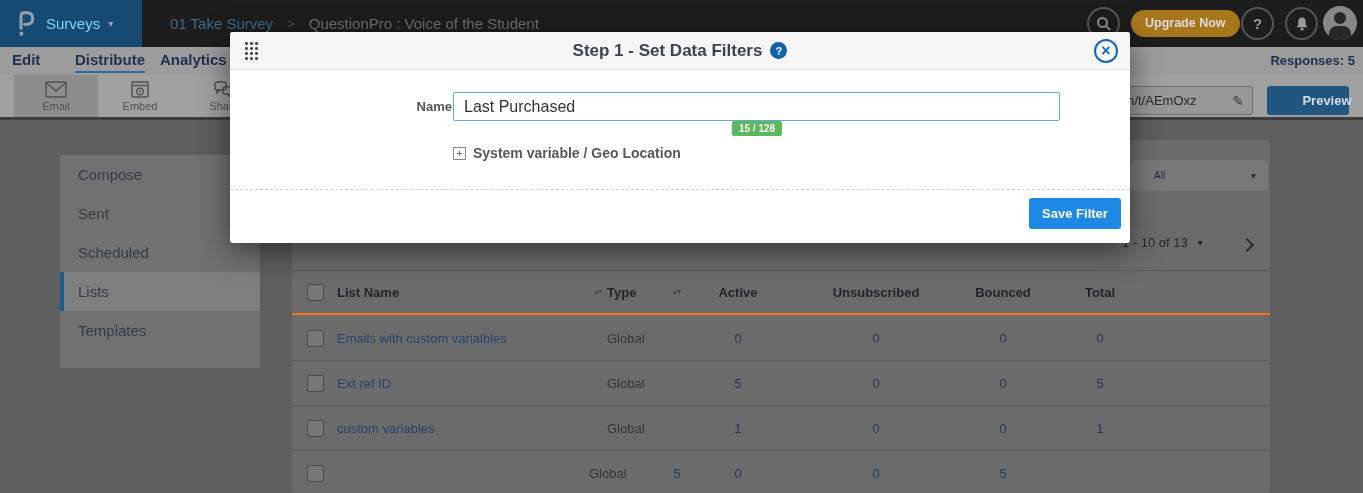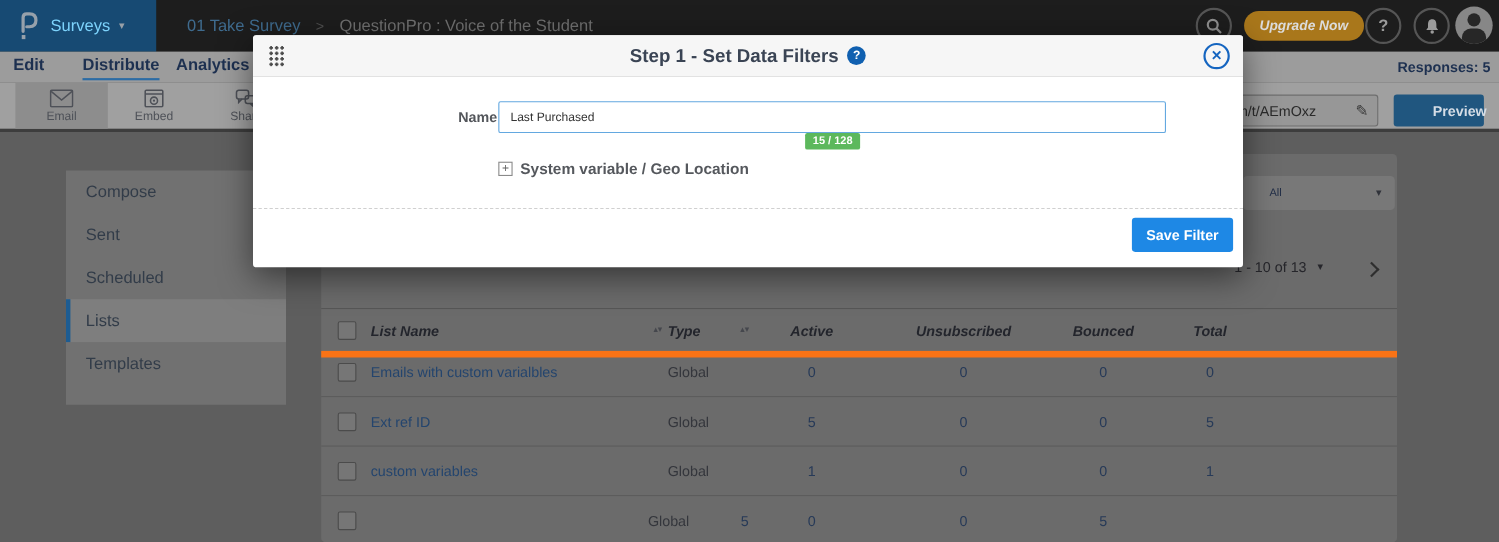--- a/index.html
+++ b/index.html
@@ -12,21 +12,21 @@
   .logo-block { position:absolute; left:0; top:0; width:142px; height:47px; background:#174a73; display:flex; align-items:center; padding-left:16px; cursor:pointer; }
   .logo-glyph { width:20px; height:27px; }
   .product-tab { color:#7dd3fc; font-size:15px; margin-left:10px; }
   .caret { color:#98a0a8; font-size:10px; margin-left:8px; }
   .breadcrumb { position:absolute; left:170px; top:0; height:47px; display:flex; align-items:center; gap:14px; }
   .bc-link { color:#3f6b8e; font-size:15px; cursor:pointer; }
   .bc-sep { color:#4f4f4f; font-size:13px; }
   .bc-page { color:#6f6f6f; font-size:15px; }
   .hdr-circle { position:absolute; top:7px; width:33px; height:33px; border:2px solid #555; border-radius:50%; display:flex; align-items:center; justify-content:center; cursor:pointer; }
   .hdr-q { color:#9b9b9b; font-weight:bold; font-size:15px; }
-  .upgrade-btn { position:absolute; left:1131px; top:10px; height:27px; padding:0 14px; background:#a9771b; border-radius:14px; color:#dcdcdc; font-size:12.5px; font-weight:bold; line-height:27px; cursor:pointer;font-style:italic; }
+  .upgrade-btn { position:absolute; left:1131px; top:10px; height:27px; padding:0 14px; background:#a9771b; border-radius:14px; color:#dcdcdc; font-size:12.5px; font-weight:bold; line-height:27px; cursor:pointer; }
   .avatar { position:absolute; left:1323px; top:6px; width:34px; height:34px; border-radius:50%; background:#878787; overflow:hidden; cursor:pointer; }
   .avatar .head { position:absolute; left:11px; top:6px; width:12px; height:12px; border-radius:50%; background:#272727; }
   .avatar .body { position:absolute; left:6px; top:20px; width:22px; height:14px; border-radius:8px 8px 0 0; background:#272727; }
 
   
   #subnav { position:absolute; left:0; top:47px; width:1363px; height:28px; background:#9c9c9c; }
   .nav-tab { position:absolute; top:0; height:26px; line-height:26px; font-size:15px; font-weight:bold; color:#1d3050; cursor:pointer; }
   .nav-tab.active { border-bottom:2px solid #2c6ca5; }
   .responses { position:absolute; right:8px; top:0; height:28px; line-height:28px; font-size:13px; font-weight:bold; color:#1d3050; }
 
@@ -50,40 +50,40 @@
   #card { position:absolute; left:292px; top:140px; width:978px; height:353px; background:#6b6b6b; border-radius:4px; }
   .all-dd { position:absolute; left:838px; top:20px; width:138px; height:31px; background:#787878; border-radius:4px; display:flex; align-items:center; cursor:pointer; }
   .all-dd .val { font-size:10px; color:#1f2c46; padding-left:24px; flex:1; }
   .all-dd .caret { color:#30333a; margin-right:12px; }
   .pag { position:absolute; left:830px; top:95px; display:flex; align-items:center; gap:8px; }
   .pag .range { font-size:13px; color:#26262b; }
   .pag .caret { color:#26262b; margin-left:2px; cursor:pointer; }
   .pag-next { position:absolute; left:950px; top:100px; width:10px; height:10px; border-top:2px solid #2e2e2e; border-right:2px solid #2e2e2e; transform:rotate(45deg); cursor:pointer; }
 
   .grid-row { display:grid; grid-template-columns:15px 30px 252px 18px 60px 20px 102px 174px 80px 114px; align-items:center; height:45px; }
-  #thead { position:absolute; left:0; top:140px; width:978px; border-top:1px solid #575757; border-bottom:6px solid #f97316;font-style:italic; }
+  #thead { position:absolute; left:0; top:130px; width:978px; border-top:1px solid #575757; border-bottom:2px solid #f97316; }
   #thead .hlabel { font-size:13px; font-weight:bold; color:#23252c; }
   .hcenter { text-align:center; }
   .sort { display:flex; flex-direction:column; align-items:center; line-height:6px; font-size:8px; color:#45474d; cursor:pointer; }
   .checkbox { width:17px; height:17px; border:1px solid #4b4b4b; border-radius:2px; background:#767676; cursor:pointer; }
   .trow { position:absolute; left:0; width:978px; border-bottom:1px solid #5c5c5c; }
   .cell-link { font-size:13px; color:#24456e; cursor:pointer; }
   .cell-type { font-size:13px; color:#34363c; }
   .cell-num { font-size:13px; color:#273a58; text-align:center; }
 
   
   #modal { position:absolute; left:230px; top:32px; width:900px; height:211px; background:#fff; border-radius:3px; box-shadow:0 8px 30px rgba(0,0,0,0.5); z-index:10; }
   .modal-header { position:relative; height:38px; background:#f6f6f6; border-bottom:1px solid #e2e2e2; border-radius:3px 3px 0 0; display:flex; align-items:center; justify-content:center; gap:8px; }
   .drag-handle { position:absolute; left:14px; top:9px; width:15px; height:20px; cursor:move;
       background-image:radial-gradient(circle,#4a4a4a 1.3px,transparent 1.6px); background-size:5px 5px; }
   .modal-title { font-size:17px; font-weight:bold; color:#3a4454; }
   .help-badge { width:17px; height:17px; border-radius:50%; background:#1060b0; color:#fff; font-size:11px; font-weight:bold; display:flex; align-items:center; justify-content:center; cursor:pointer; }
   .close-btn { position:absolute; right:12px; top:7px; width:24px; height:24px; border:2px solid #1565c0; border-radius:50%; color:#1565c0; font-size:16px; font-weight:bold; line-height:20px; text-align:center; cursor:pointer; }
   .name-label { position:absolute; left:162px; top:60px; width:60px; height:29px; line-height:29px; text-align:right; font-size:13px; font-weight:bold; color:#53565b; }
-  .name-input { position:absolute; left:223px; top:60px; width:607px; height:29px; border:1px solid #63a8e0; border-radius:2px; padding:0 10px; font-size:11px; color:#333; outline:none; font-family:inherit; }
+  .name-input { position:absolute; left:223px; top:60px; width:607px; height:29px; border:1px solid #63a8e0; border-radius:2px; padding:0 10px; font-size:16px; color:#333; outline:none; font-family:inherit; }
   .counter-badge { position:absolute; left:527px; top:89px; transform:translateX(-50%); background:#5cb85c; color:#fff; font-size:10px; font-weight:bold; padding:2px 7px; border-radius:2px; }
   .expander { position:absolute; left:223px; top:113px; display:flex; align-items:center; gap:7px; cursor:pointer; }
   .plus-box { width:13px; height:13px; border:1px solid #8a8a8a; color:#666; font-size:11px; line-height:11px; text-align:center; }
   .expander-label { font-size:14px; font-weight:bold; color:#55585d; }
   .dashed-sep { position:absolute; left:0; top:157px; width:100%; border-top:1px dashed #d0d0d0; }
   .save-btn { position:absolute; right:9px; top:166px; width:92px; height:31px; background:#1e88e5; border:none; border-radius:3px; color:#fff; font-size:13px; font-weight:bold; cursor:pointer; font-family:inherit; }
 </style>
 </head>
 <body>
 

